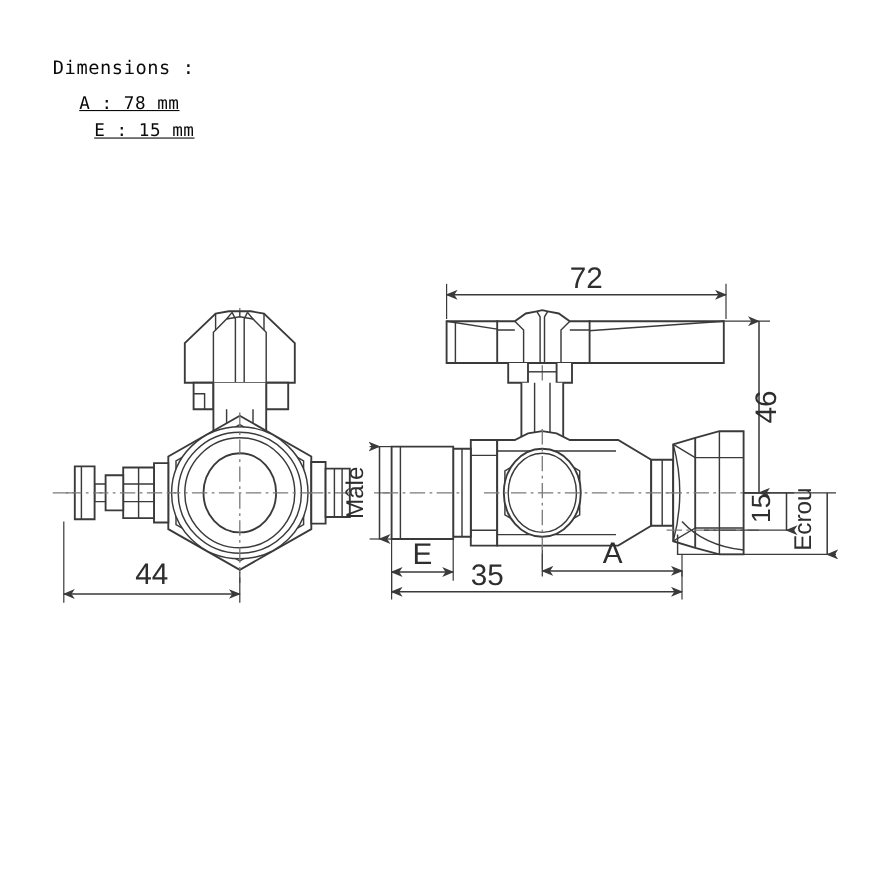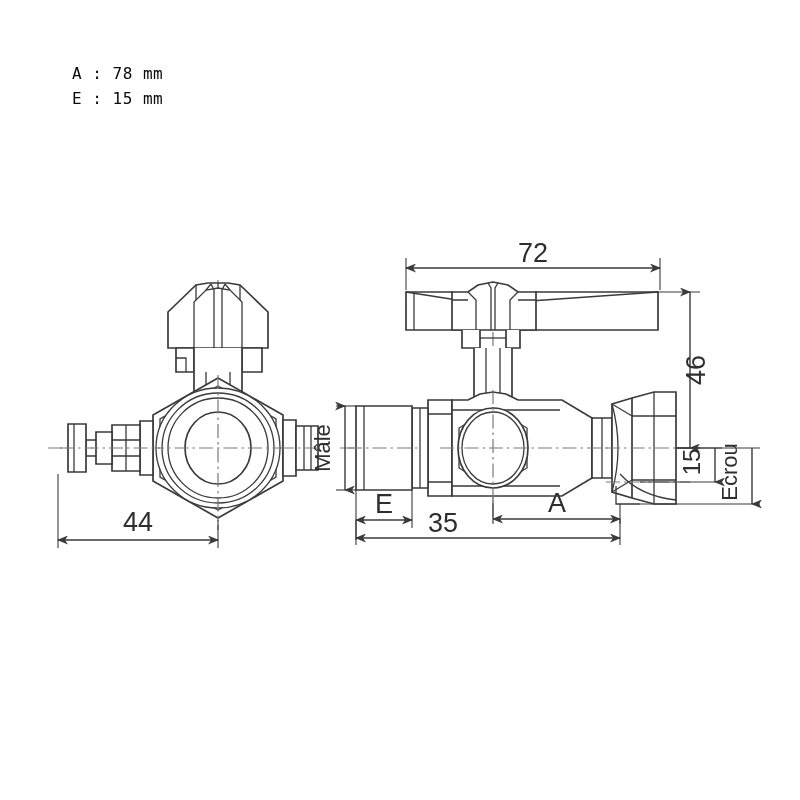--- a/index.html
+++ b/index.html
@@ -35,20 +35,21 @@
     font-weight: 400;
     white-space: pre;
   }
   .spec-line {
     font-family: "DejaVu Sans Mono", "Liberation Mono", monospace;
     font-size: 16px;
     letter-spacing: 0.5px;
     white-space: pre;
     margin-left: 24px;
     margin-top: 12px;
+    text-decoration: underline;
   }
   .spec-line.second { margin-top: 6px; text-align: right; }
   svg { display: block; }
   .dimtext {
     font-family: "Liberation Sans", sans-serif;
     font-size: 27px;
     fill: #2e2e2e;
     font-weight: 400;
   }
   .dimtext.small {
@@ -59,20 +60,21 @@
     font-size: 22px;
     fill: #2e2e2e;
   }
 </style>
 </head>
 <body>
 
 <div id="sheet">
 
   <div class="spec-block">
+    <div class="spec-title">Dimensions :</div>
     <div class="spec-line">A : 78 mm</div>
     <div class="spec-line second">E : 15 mm</div>
   </div>
 
   <svg width="800" height="800" viewBox="0 0 800 800" style="position:absolute;left:0;top:0;">
     <defs>
       <marker id="ar-r" markerWidth="11" markerHeight="9" refX="10" refY="4.5" orient="auto" markerUnits="userSpaceOnUse">
         <path d="M0,0 L11,4.5 L0,9 L3,4.5 Z" fill="#3a3a3a"></path>
       </marker>
       <marker id="ar-l" markerWidth="11" markerHeight="9" refX="1" refY="4.5" orient="auto" markerUnits="userSpaceOnUse">

